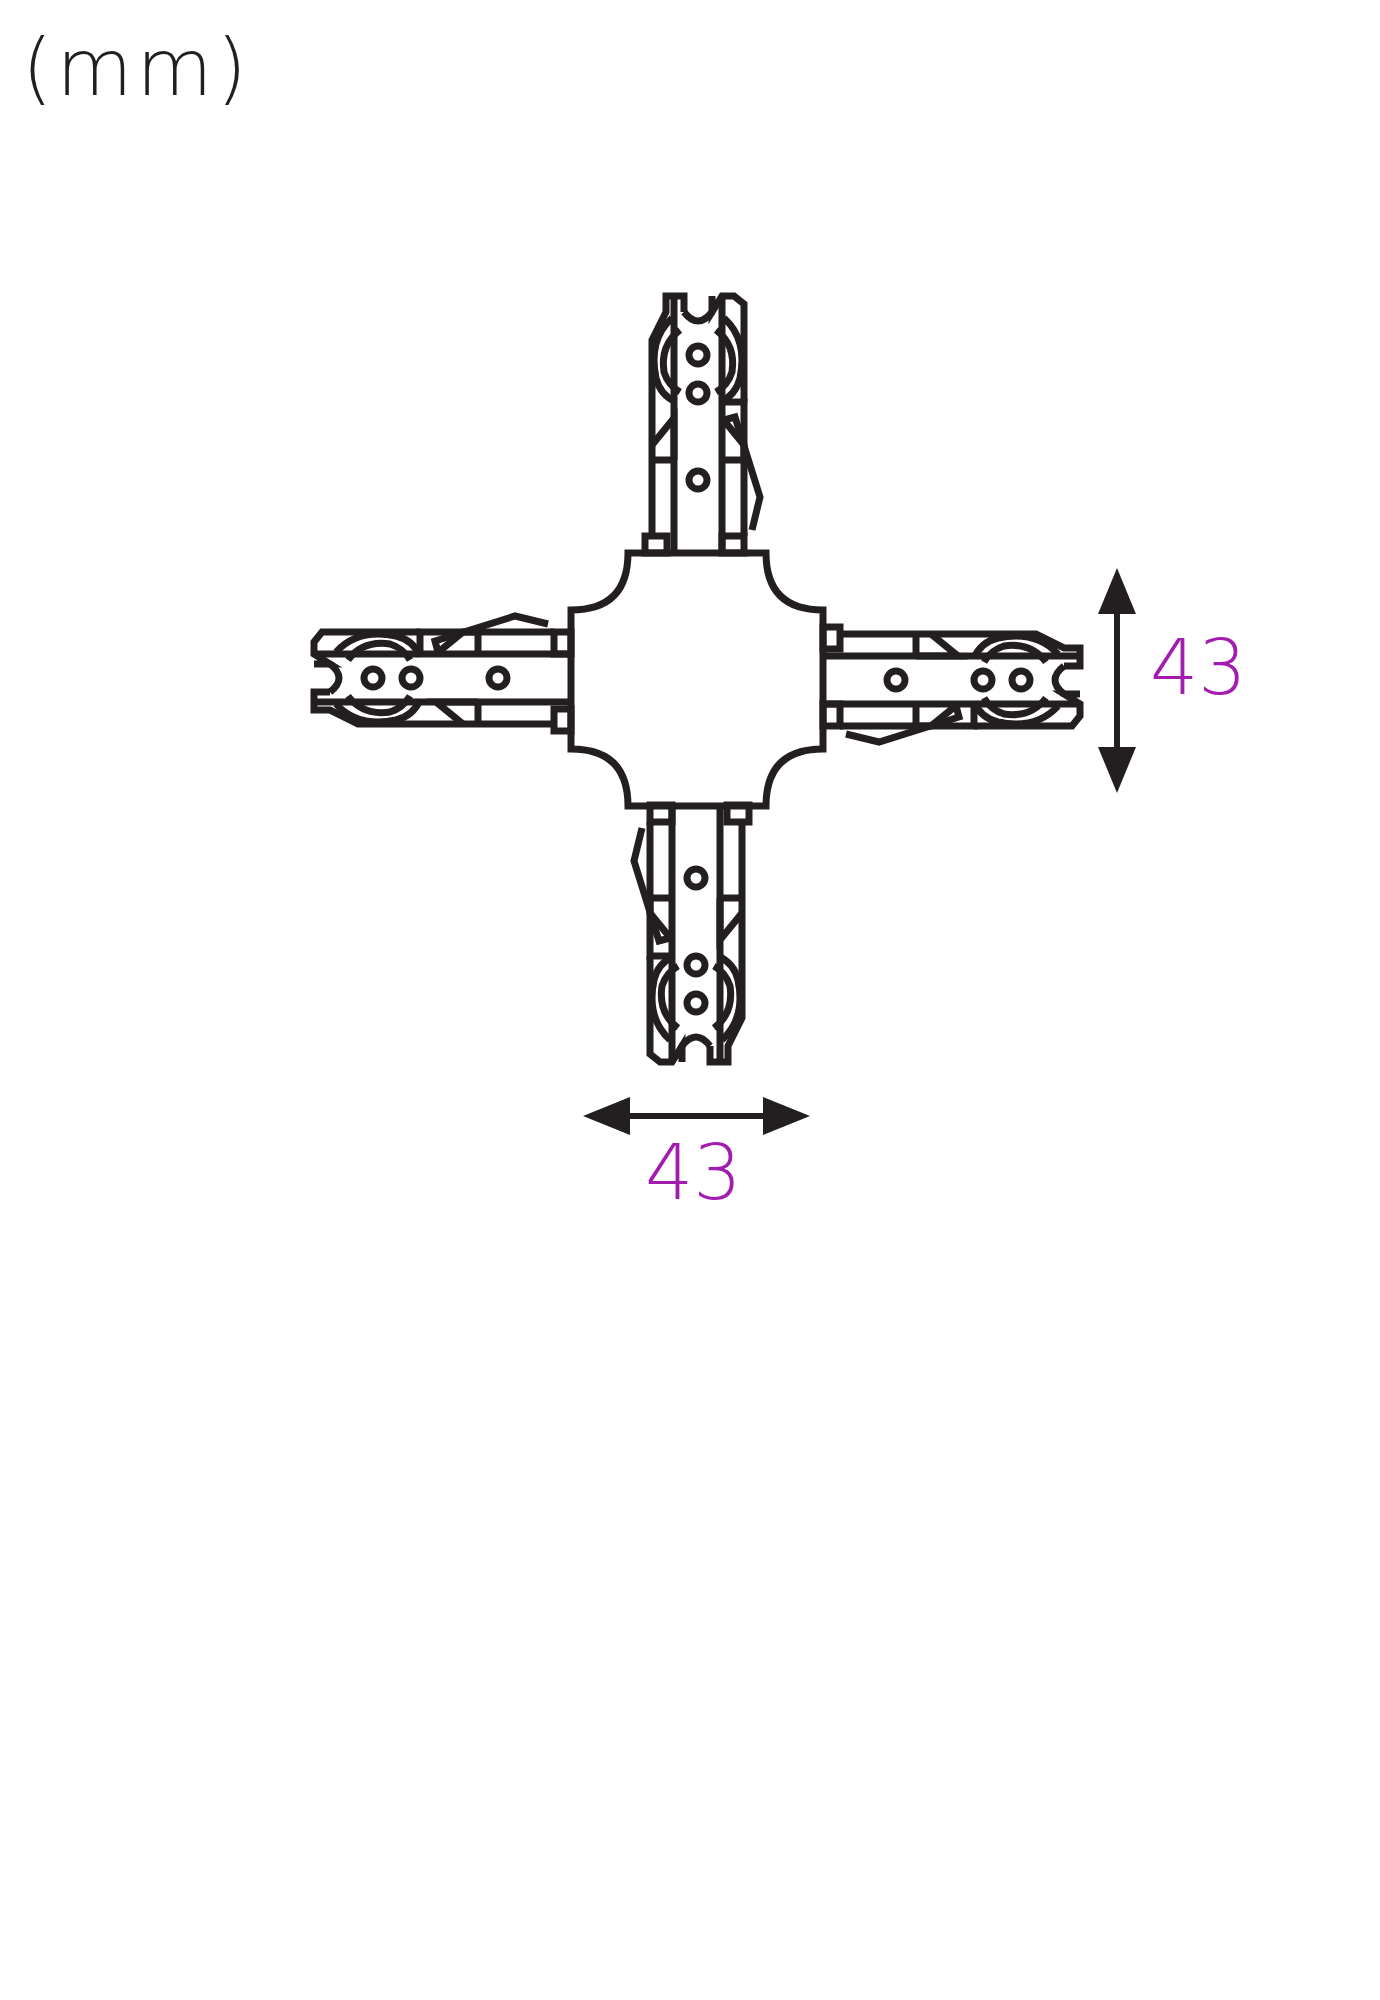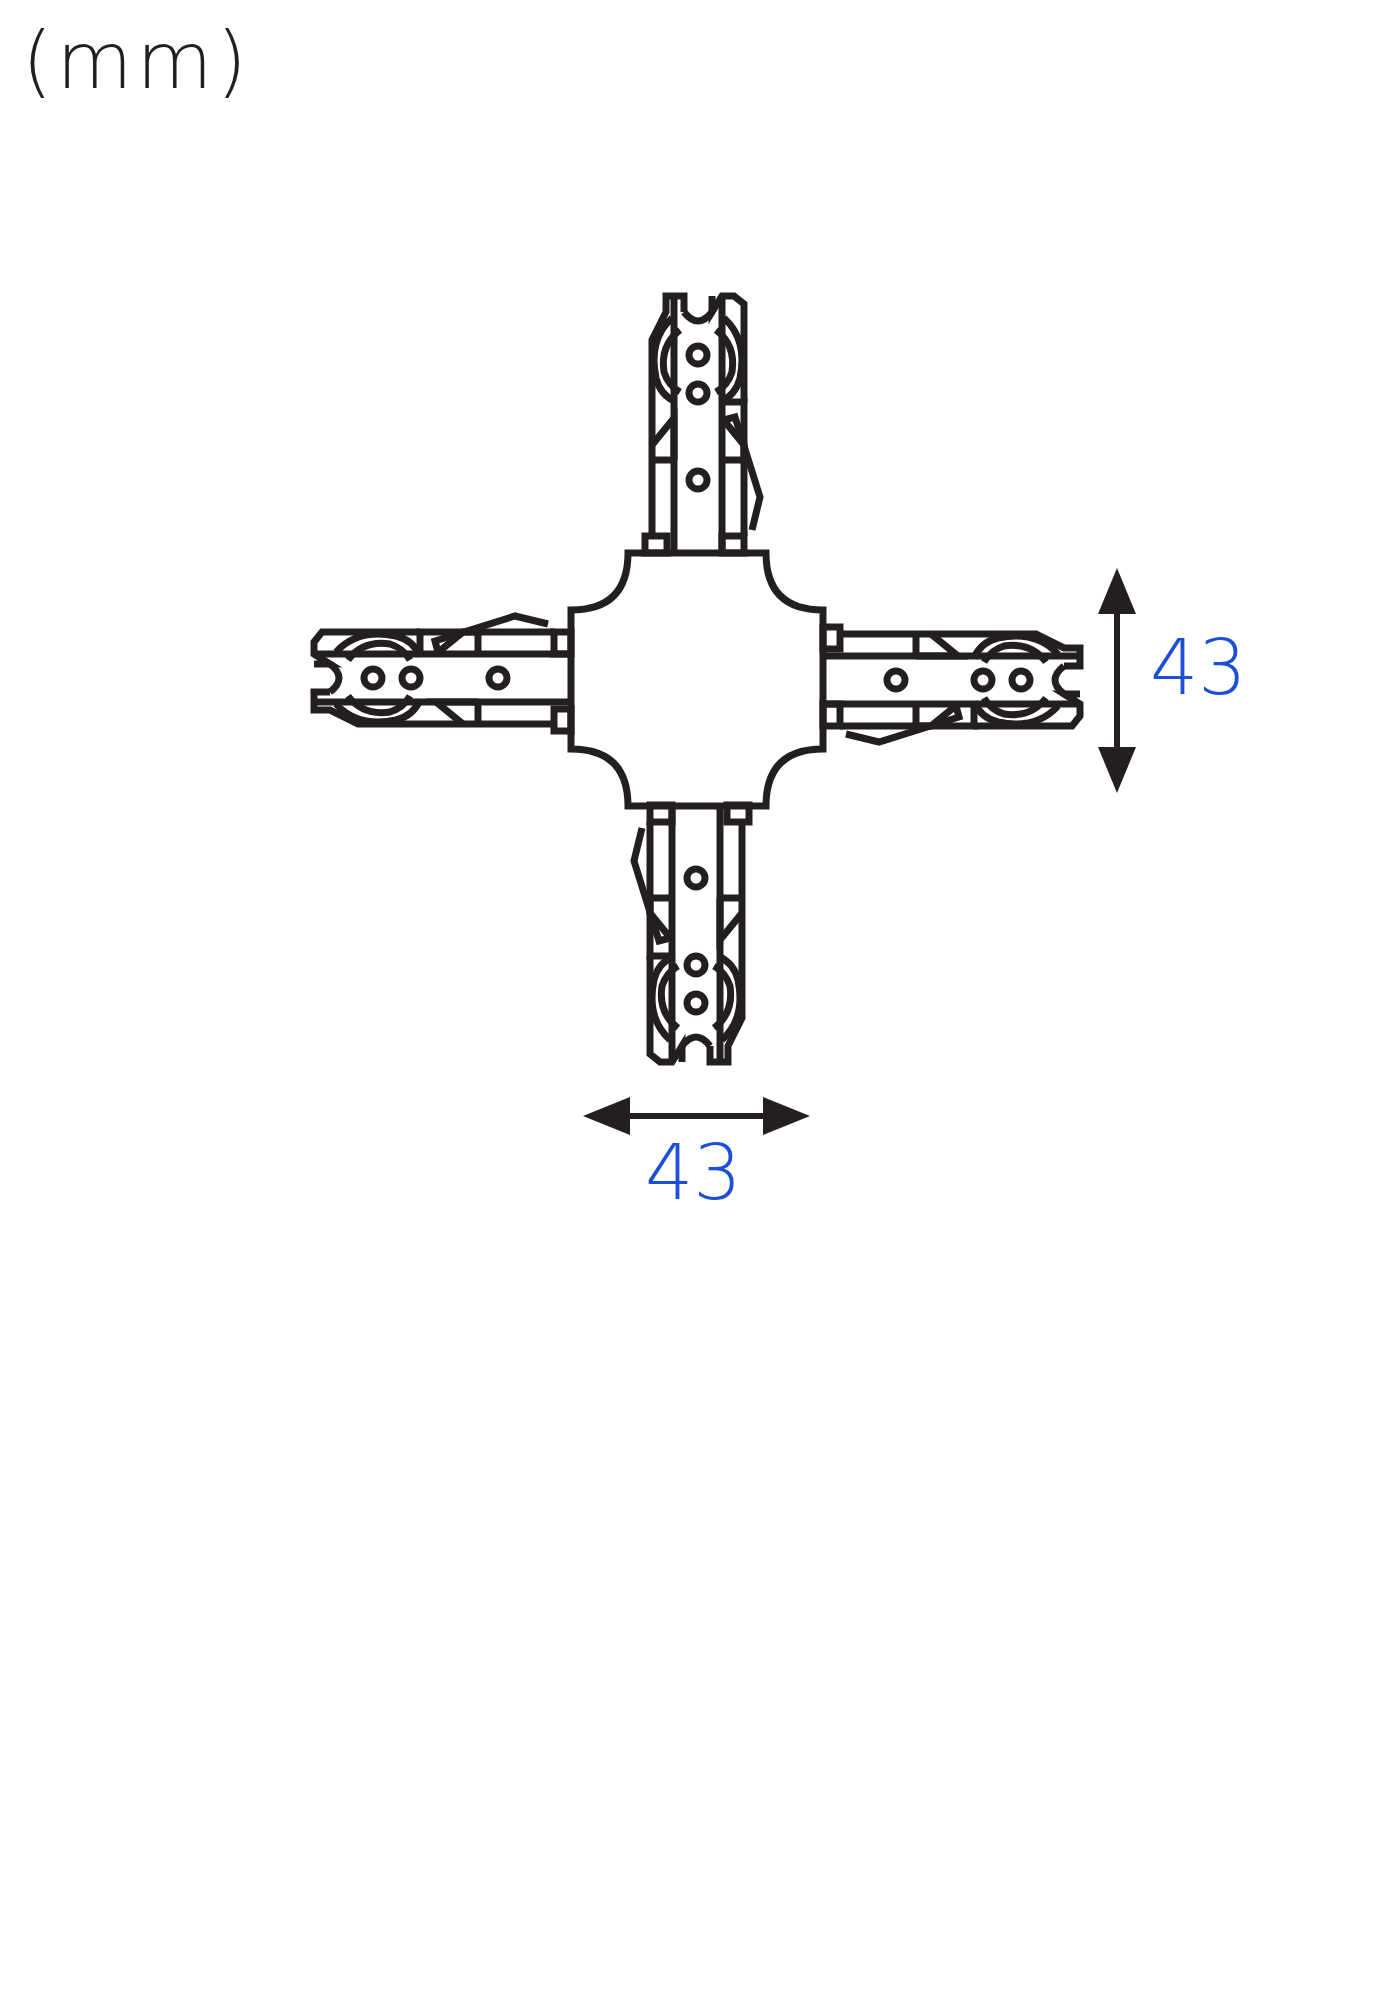--- a/index.html
+++ b/index.html
@@ -1,19 +1,19 @@
 <!DOCTYPE html>
 <html><head>
   <meta charset="utf-8">
   <style>
     html, body { margin: 0; padding: 0; background: #ffffff; }
     body { width: 1380px; height: 2000px; position: relative; overflow: hidden; font-family: "DejaVu Sans", sans-serif; color: #231f20; }
-    .unit-label { position: absolute; left: 22px; top: 22px; font-size: 78px; line-height: 1; font-weight: 300; letter-spacing: 4px; color: #231f20; }
+    .unit-label { position: absolute; left: 22px; top: 29px; font-size: 78px; line-height: 1; font-weight: 300; letter-spacing: 4px; color: #231f20; }
     .drawing { position: absolute; left: 0; top: 0; width: 1380px; height: 2000px; }
-    .dim-text { position: absolute; font-size: 76px; line-height: 1; color: #1d4ed8; font-weight: 300; }
+    .dim-text { position: absolute; font-size: 76px; line-height: 1; color: #a21caf; font-weight: 300; }
     .dim-v { left: 1150px; top: 630px; }
     .dim-h { left: 645px; top: 1135px; }
   </style>
 </head>
 <body>
 
 <div class="unit-label">(mm)</div>
 
 <svg class="drawing" viewBox="0 0 1380 2000" xmlns="http://www.w3.org/2000/svg">
   <defs>

